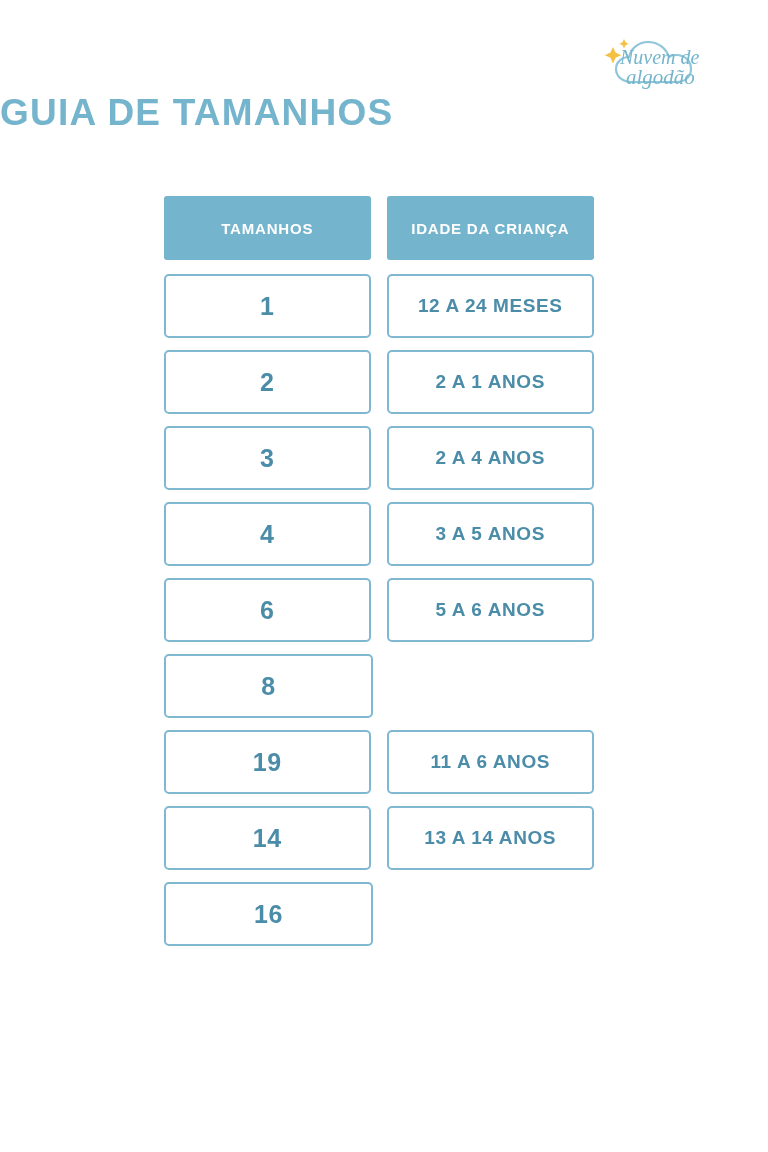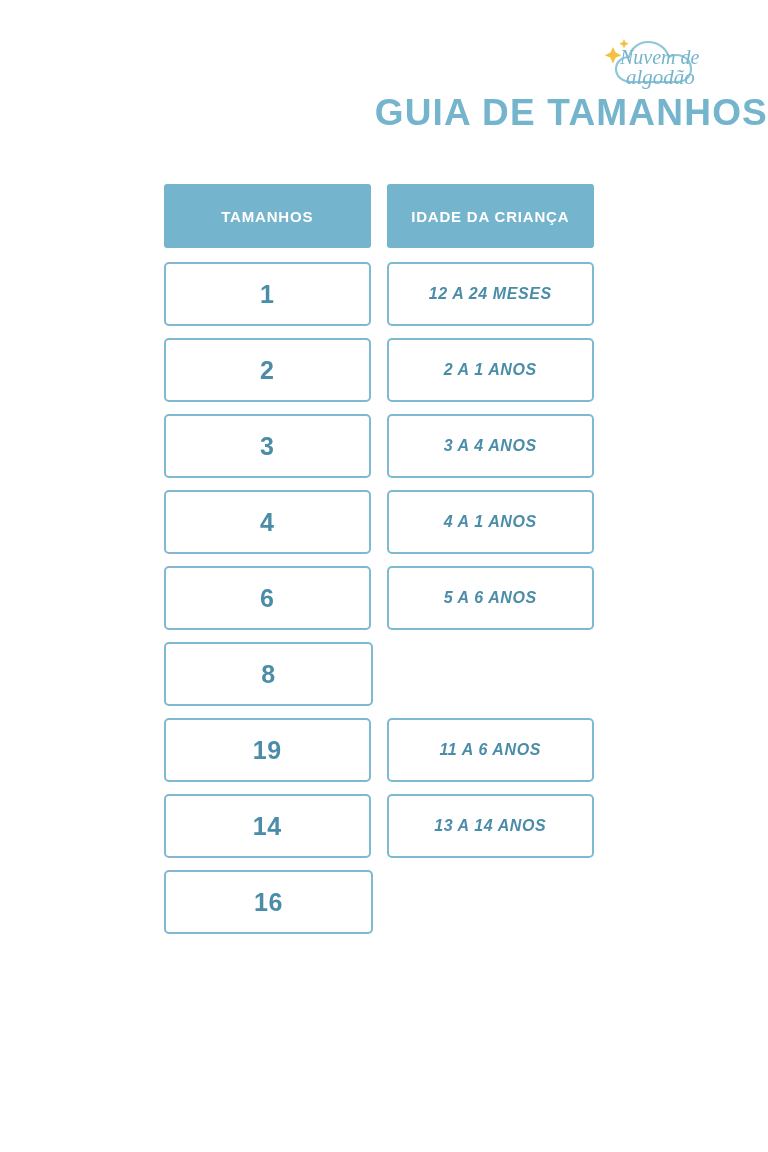--- a/index.html
+++ b/index.html
@@ -29,32 +29,32 @@
     height: 78px;
   }
   .logo svg { display: block; }
 
   
   .title {
     position: absolute;
     top: 92px;
     left: 0;
     width: 768px;
-    text-align: right;
+    text-align: left;
     font-size: 37px;
     font-weight: bold;
     letter-spacing: 1.2px;
     color: #74b4cc;
     font-family: "Liberation Sans", sans-serif;
   }
 
   
   .table {
     position: absolute;
-    top: 184px;
+    top: 196px;
     left: 164px;
     width: 430px;
   }
   .row {
     display: flex;
     gap: 16px;
     margin-bottom: 12px;
   }
   .cell-size {
     width: 209px;
@@ -84,21 +84,21 @@
   .body-row .cell-size,
   .body-row .cell-age {
     background: #ffffff;
     border: 2px solid #7fb9d1;
     border-radius: 5px;
     color: #4b8ca8;
     font-weight: bold;
     letter-spacing: 0.6px;
   }
   .body-row .cell-size { font-size: 25px; }
-  .body-row .cell-age { font-size: 16px; font-style: italic; }
+  .body-row .cell-age { font-size: 19px; }
 </style>
 </head>
 <body>
 
 <div class="page">
 
   <div class="logo">
     <svg width="150" height="78" viewBox="0 0 150 78" xmlns="http://www.w3.org/2000/svg" aria-hidden="true">
       <g>
         <path d="M36 56 C26 56 20 50 20 43 C20 36 26 31 33 31 C35 22 43 16 52 16 C62 16 70 22 73 31 C74 30 77 29 80 29 C89 29 95 35 95 43 C95 51 89 56 80 56 Z" fill="none" stroke="#8fc6d9" stroke-width="2.2" stroke-linecap="round"></path>
@@ -124,25 +124,25 @@
     <div class="row body-row">
       <div class="cell-size">1</div>
       <div class="cell-age">12 A 24 MESES</div>
     </div>
     <div class="row body-row">
       <div class="cell-size">2</div>
       <div class="cell-age">2 A 1 ANOS</div>
     </div>
     <div class="row body-row">
       <div class="cell-size">3</div>
-      <div class="cell-age">3 A 4 ANOS</div>
+      <div class="cell-age">2 A 4 ANOS</div>
     </div>
     <div class="row body-row">
       <div class="cell-size">4</div>
-      <div class="cell-age">4 A 1 ANOS</div>
+      <div class="cell-age">3 A 5 ANOS</div>
     </div>
     <div class="row body-row">
       <div class="cell-size">6</div>
       <div class="cell-age">5 A 6 ANOS</div>
     </div>
     <div class="row body-row">
       <div class="cell-size">8</div>
     </div>
     <div class="row body-row">
       <div class="cell-size">19</div>

